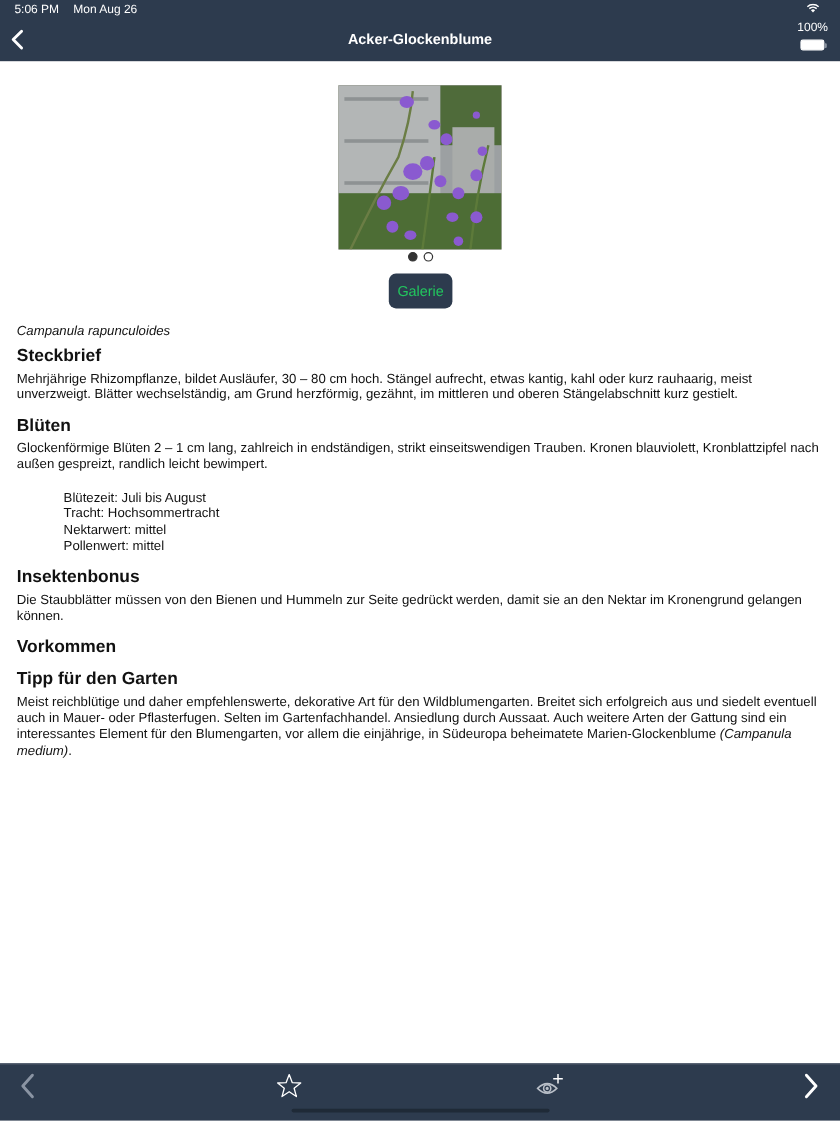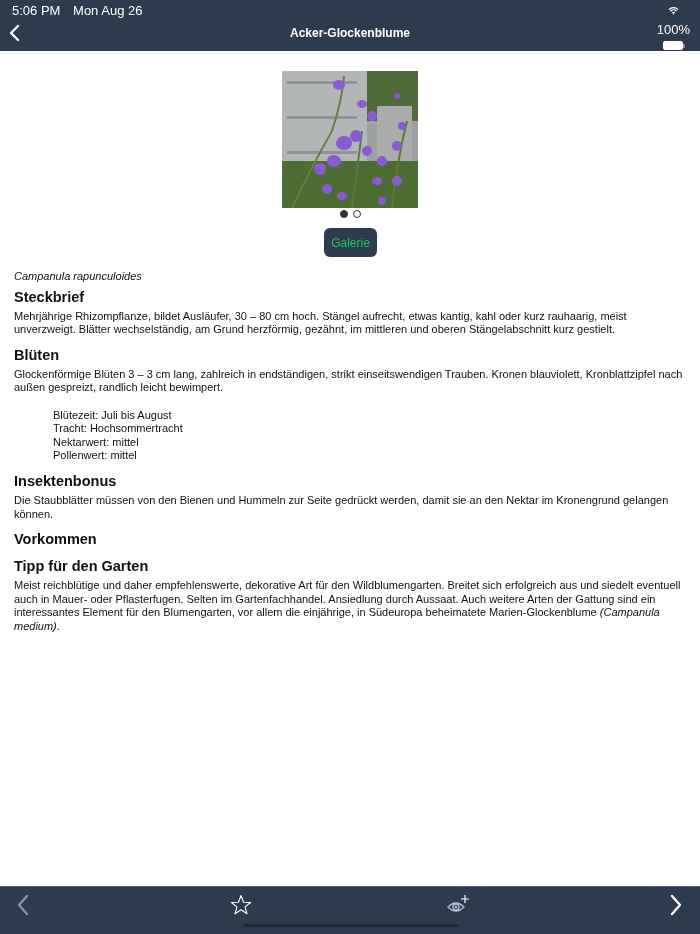--- a/index.html
+++ b/index.html
@@ -1,20 +1,20 @@
 <!DOCTYPE html>
 <html><head>
 <meta charset="utf-8">
 <style>
   * { box-sizing: border-box; margin: 0; padding: 0; }
   html, body { width: 700px; height: 934px; overflow: hidden; background: #ffffff; }
   body { font-family: "Liberation Sans", sans-serif; color: #111; position: relative; }
 
   .topbar { position: absolute; left: 0; top: 0; width: 700px; height: 51px; background: #2d3b4e; color: #fff; }
-  .statusbar { position: absolute; top: 0; left: 0; width: 700px; height: 16px; font-size: 13px; color: #fff; }
+  .statusbar { position: absolute; top: 0; left: 0; width: 700px; height: 16px; font-size: 10px; color: #fff; }
   .status-left { position: absolute; left: 12px; top: 3px; }
   .status-left span + span { margin-left: 9px; }
   .status-right { position: absolute; right: 10px; top: 3px; display: flex; align-items: center; gap: 4px; flex-direction: column; }
   .battery { width: 20px; height: 9px; border: 1px solid #fff; border-radius: 2px; position: relative; background: #fff; }
   .battery::after { content: ""; position: absolute; right: -3px; top: 2px; width: 2px; height: 4px; background: #8a93a0; border-radius: 0 1px 1px 0; }
   .navbar { position: absolute; top: 16px; left: 0; width: 700px; height: 35px; }
   .nav-back { position: absolute; left: 6px; top: 6px; width: 20px; height: 22px; cursor: pointer; }
   .nav-title { position: absolute; left: 0; right: 0; top: 10px; text-align: center; font-size: 12px; font-weight: bold; }
 
   .content { position: absolute; top: 51px; left: 0; width: 700px; height: 835px; padding: 0 14px; }
@@ -111,21 +111,21 @@
   <div class="text-area">
     <div class="latin">Campanula rapunculoides</div>
 
     <div class="section">
       <h2>Steckbrief</h2>
       <p>Mehrjährige Rhizompflanze, bildet Ausläufer, 30 – 80 cm hoch. Stängel aufrecht, etwas kantig, kahl oder kurz rauhaarig, meist unverzweigt. Blätter wechselständig, am Grund herzförmig, gezähnt, im mittleren und oberen Stängelabschnitt kurz gestielt.</p>
     </div>
 
     <div class="section">
       <h2>Blüten</h2>
-      <p>Glockenförmige Blüten 3 – 3 cm lang, zahlreich in endständigen, strikt einseitswendigen Trauben. Kronen blauviolett, Kronblattzipfel nach außen gespreizt, randlich leicht bewimpert.</p>
+      <p>Glockenförmige Blüten 2 – 1 cm lang, zahlreich in endständigen, strikt einseitswendigen Trauben. Kronen blauviolett, Kronblattzipfel nach außen gespreizt, randlich leicht bewimpert.</p>
       <div class="facts" style="margin-top:13.6px">
         <div>Blütezeit: Juli bis August</div>
         <div>Tracht: Hochsommertracht</div>
         <div>Nektarwert: mittel</div>
         <div>Pollenwert: mittel</div>
       </div>
     </div>
 
     <div class="section">
       <h2>Insektenbonus</h2>

